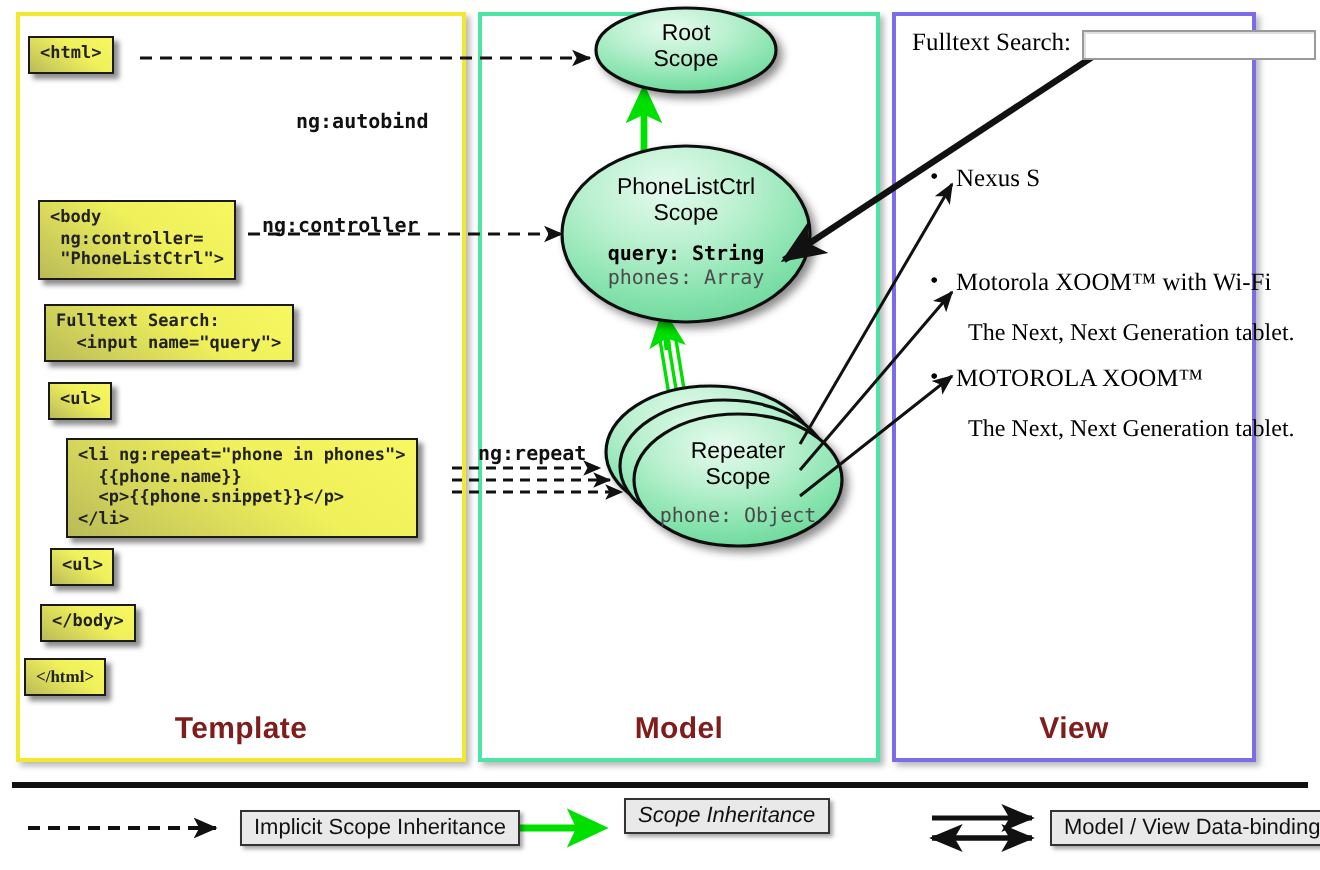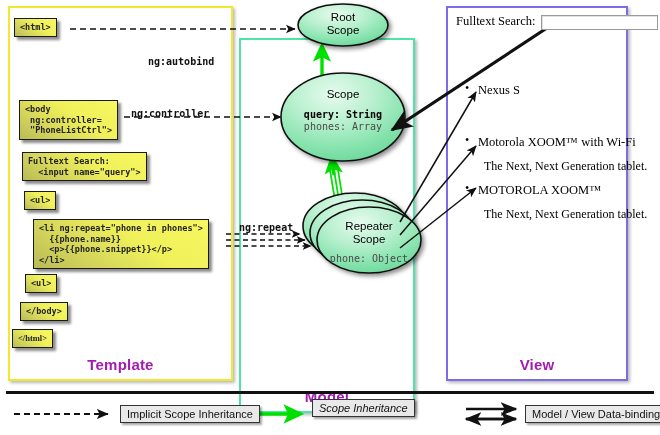--- a/index.html
+++ b/index.html
@@ -5,25 +5,25 @@
   html,body{margin:0;padding:0;background:#ffffff;}
   body{width:660px;height:435px;position:relative;overflow:hidden;
        font-family:"Liberation Sans",sans-serif;}
 
   #root{position:absolute;left:0;top:0;width:660px;height:435px;}
 
   
   .col{position:absolute;background:#fff;box-sizing:border-box;
        box-shadow:2px 2px 3px rgba(0,0,0,.28);}
   .col-template{left:8px;  top:6px; width:225px; height:375px; border:2px solid #f2e830;}
-  .col-model   {left:239px;top:6px; width:176px; height:375px; border:2px solid #4ce5a6;margin-top:32px;}
+  .col-model   {left:239px;top:6px; width:201px; height:375px; border:2px solid #4ce5a6;}
   .col-view    {left:446px;top:6px; width:182px; height:375px; border:2px solid #7d6ce8;}
 
   .col-label{position:absolute;bottom:6px;left:0;width:100%;text-align:center;
-             font-size:15px;font-weight:700;color:#a21caf;letter-spacing:.2px;}
+             font-size:15px;font-weight:700;color:#7f1d1d;letter-spacing:.2px;}
 
   
   .ybox{position:absolute;box-sizing:border-box;border:1.5px solid #1a1a1a;
         background:linear-gradient(215deg,#f7f760 0%,#eff05a 42%,#cfd05a 78%,#b9bb57 100%);
         box-shadow:2.5px 2.5px 2.5px rgba(0,0,0,.45);
         font-family:"DejaVu Sans Mono","Liberation Mono",monospace;
         font-size:8.5px;line-height:10.5px;color:#222;
         padding:3px 5px;white-space:pre;font-weight:700;}
 
   
@@ -178,20 +178,21 @@
       <path d="M466,419 L516,419" stroke="#111" stroke-width="2.4" fill="none" marker-end="url(#mkThin)"></path>
     </g>
   </svg>
 
   <div class="etxt" style="left:298px;top:11px;width:90px;">
     <div class="nm">Root</div>
     <div class="nm">Scope</div>
   </div>
 
   <div class="etxt" style="left:283px;top:88px;width:120px;">
+    <div class="nm">PhoneListCtrl</div>
     <div class="nm">Scope</div>
     <div style="height:8px;"></div>
     <div class="prop b">query: String</div>
     <div class="prop g">phones: Array</div>
   </div>
 
   <div class="etxt" style="left:309px;top:220px;width:120px;">
     <div class="nm">Repeater</div>
     <div class="nm">Scope</div>
     <div style="height:7px;"></div>

